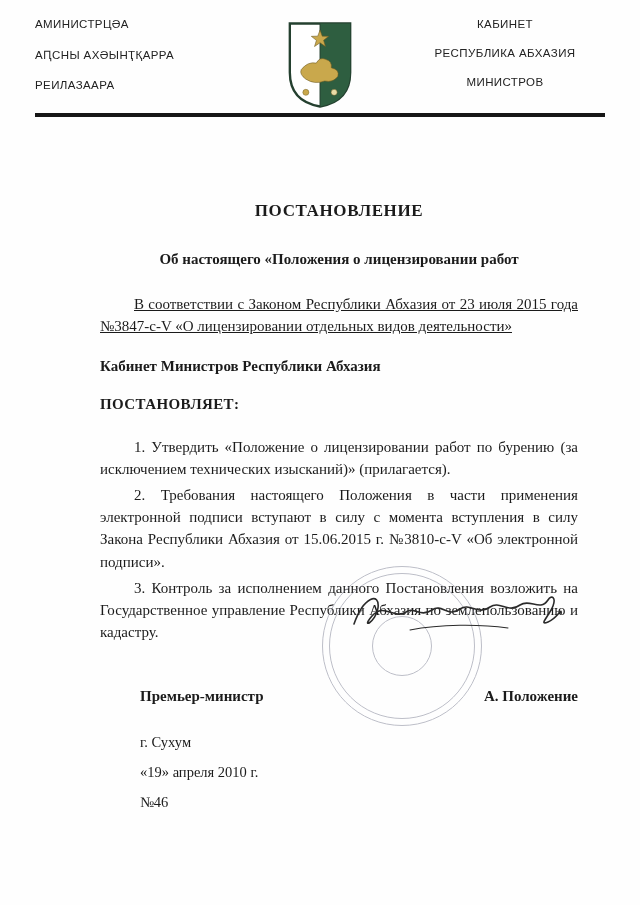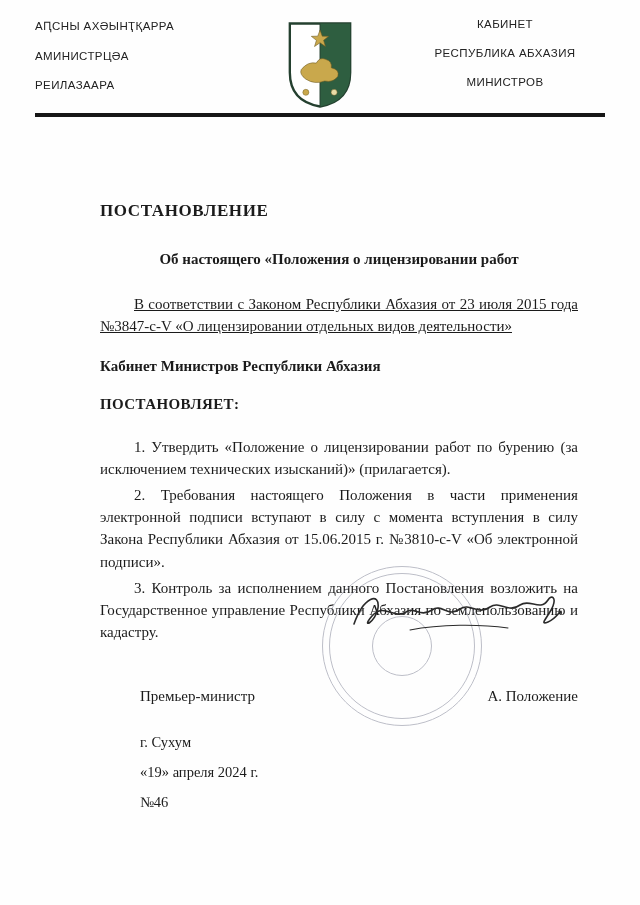--- a/index.html
+++ b/index.html
@@ -31,42 +31,42 @@
     position:absolute; top:113px; left:35px; right:35px;
     height:4px; background:#161616;
   }
 
   
   .doc-body{
     position:absolute; top:198px; left:100px; width:478px;
     font-size:15px; line-height:1.48;
   }
   .doc-title{
-    font-weight:bold; font-size:17px;
+    text-align:center; font-weight:bold; font-size:17px;
     letter-spacing:0.6px; margin-bottom:26px;
   }
   .doc-subtitle{
     text-align:center; font-weight:bold; font-size:15px;
     line-height:1.45; margin-bottom:22px;
   }
   .para{
     text-align:justify; text-indent:34px; margin-bottom:4px;
   }
   .para.intro{ margin-bottom:18px;text-decoration:underline; }
   .center-bold{
     text-align:left; font-weight:bold; margin-bottom:16px;
   }
   .center-bold.resolves{ margin-bottom:20px; letter-spacing:0.4px; }
 
   
   .sig-row{
     position:relative; z-index:2;
     display:flex; justify-content:space-between;
     margin-top:42px; padding-left:40px;
-    font-weight:normal; font-size:15px;
+    font-weight:bold; font-size:15px;
   }
   .sig-meta{
     position:relative; z-index:2;
     padding-left:40px; margin-top:24px; font-size:14.5px;
   }
   .sig-meta div{ margin-bottom:9px; }
 
   
   .stamp{
     position:absolute; z-index:1;
@@ -88,22 +88,22 @@
     left:250px; top:390px; pointer-events:none;
   }
 </style>
 </head>
 <body>
 
 <div class="page">
 
   <div class="doc-header">
     <div class="header-col left">
+      <div>АМИНИСТРЦӘА</div>
       <div>АԤСНЫ АХӘЫНҬҚАРРА</div>
-      <div>АМИНИСТРЦӘА</div>
       <div>РЕИЛАЗААРА</div>
     </div>
 
     <div class="emblem">
       <svg viewBox="0 0 70 94" width="66" height="90" aria-hidden="true">
         <path d="M3,3 h64 v52 c0,23 -14,33 -32,36 c-18,-3 -32,-13 -32,-36 z" fill="#ffffff" stroke="#24402f" stroke-width="2.5"></path>
         <path d="M35,3 h32 v52 c0,23 -14,33 -32,36 z" fill="#2e5e40"></path>
         <line x1="35" y1="3" x2="35" y2="91" stroke="#24402f" stroke-width="1"></line>
         <path d="M35,10 l2.4,6.4 6.8,0.2 -5.4,4.2 2,6.6 -5.8,-4 -5.8,4 2,-6.6 -5.4,-4.2 6.8,-0.2 z" fill="#c9a84c" stroke="#6b5a20" stroke-width="0.6"></path>
         <path d="M15,52 q7,-9 16,-7 q4,-7 10,-4 q7,2 6,9 q9,2 7,9 q-5,7 -14,5 q-11,4 -20,-2 q-7,-5 -5,-10 z" fill="#c9a84c" stroke="#6b5a20" stroke-width="0.6"></path>
@@ -138,21 +138,21 @@
     <p class="para">2. Требования настоящего Положения в части применения электронной подписи вступают в силу с момента вступления в силу Закона Республики Абхазия от 15.06.2015 г. №3810-с-V «Об электронной подписи».</p>
     <p class="para">3. Контроль за исполнением данного Постановления возложить на Государственное управление Республики Абхазия по землепользованию и кадастру.</p>
 
     <div class="sig-row">
       <span>Премьер-министр</span>
       <span>А. Положение</span>
     </div>
 
     <div class="sig-meta">
       <div>г. Сухум</div>
-      <div>«19» апреля 2024 г.</div>
+      <div>«19» апреля 2010 г.</div>
       <div>№46</div>
     </div>
 
     <div class="stamp">
       <div class="ring-outer"></div>
       <div class="ring-mid"></div>
       <div class="ring-inner"></div>
     </div>
 
     <svg class="signature-svg" width="215" height="55" viewBox="0 0 215 55" aria-hidden="true">

